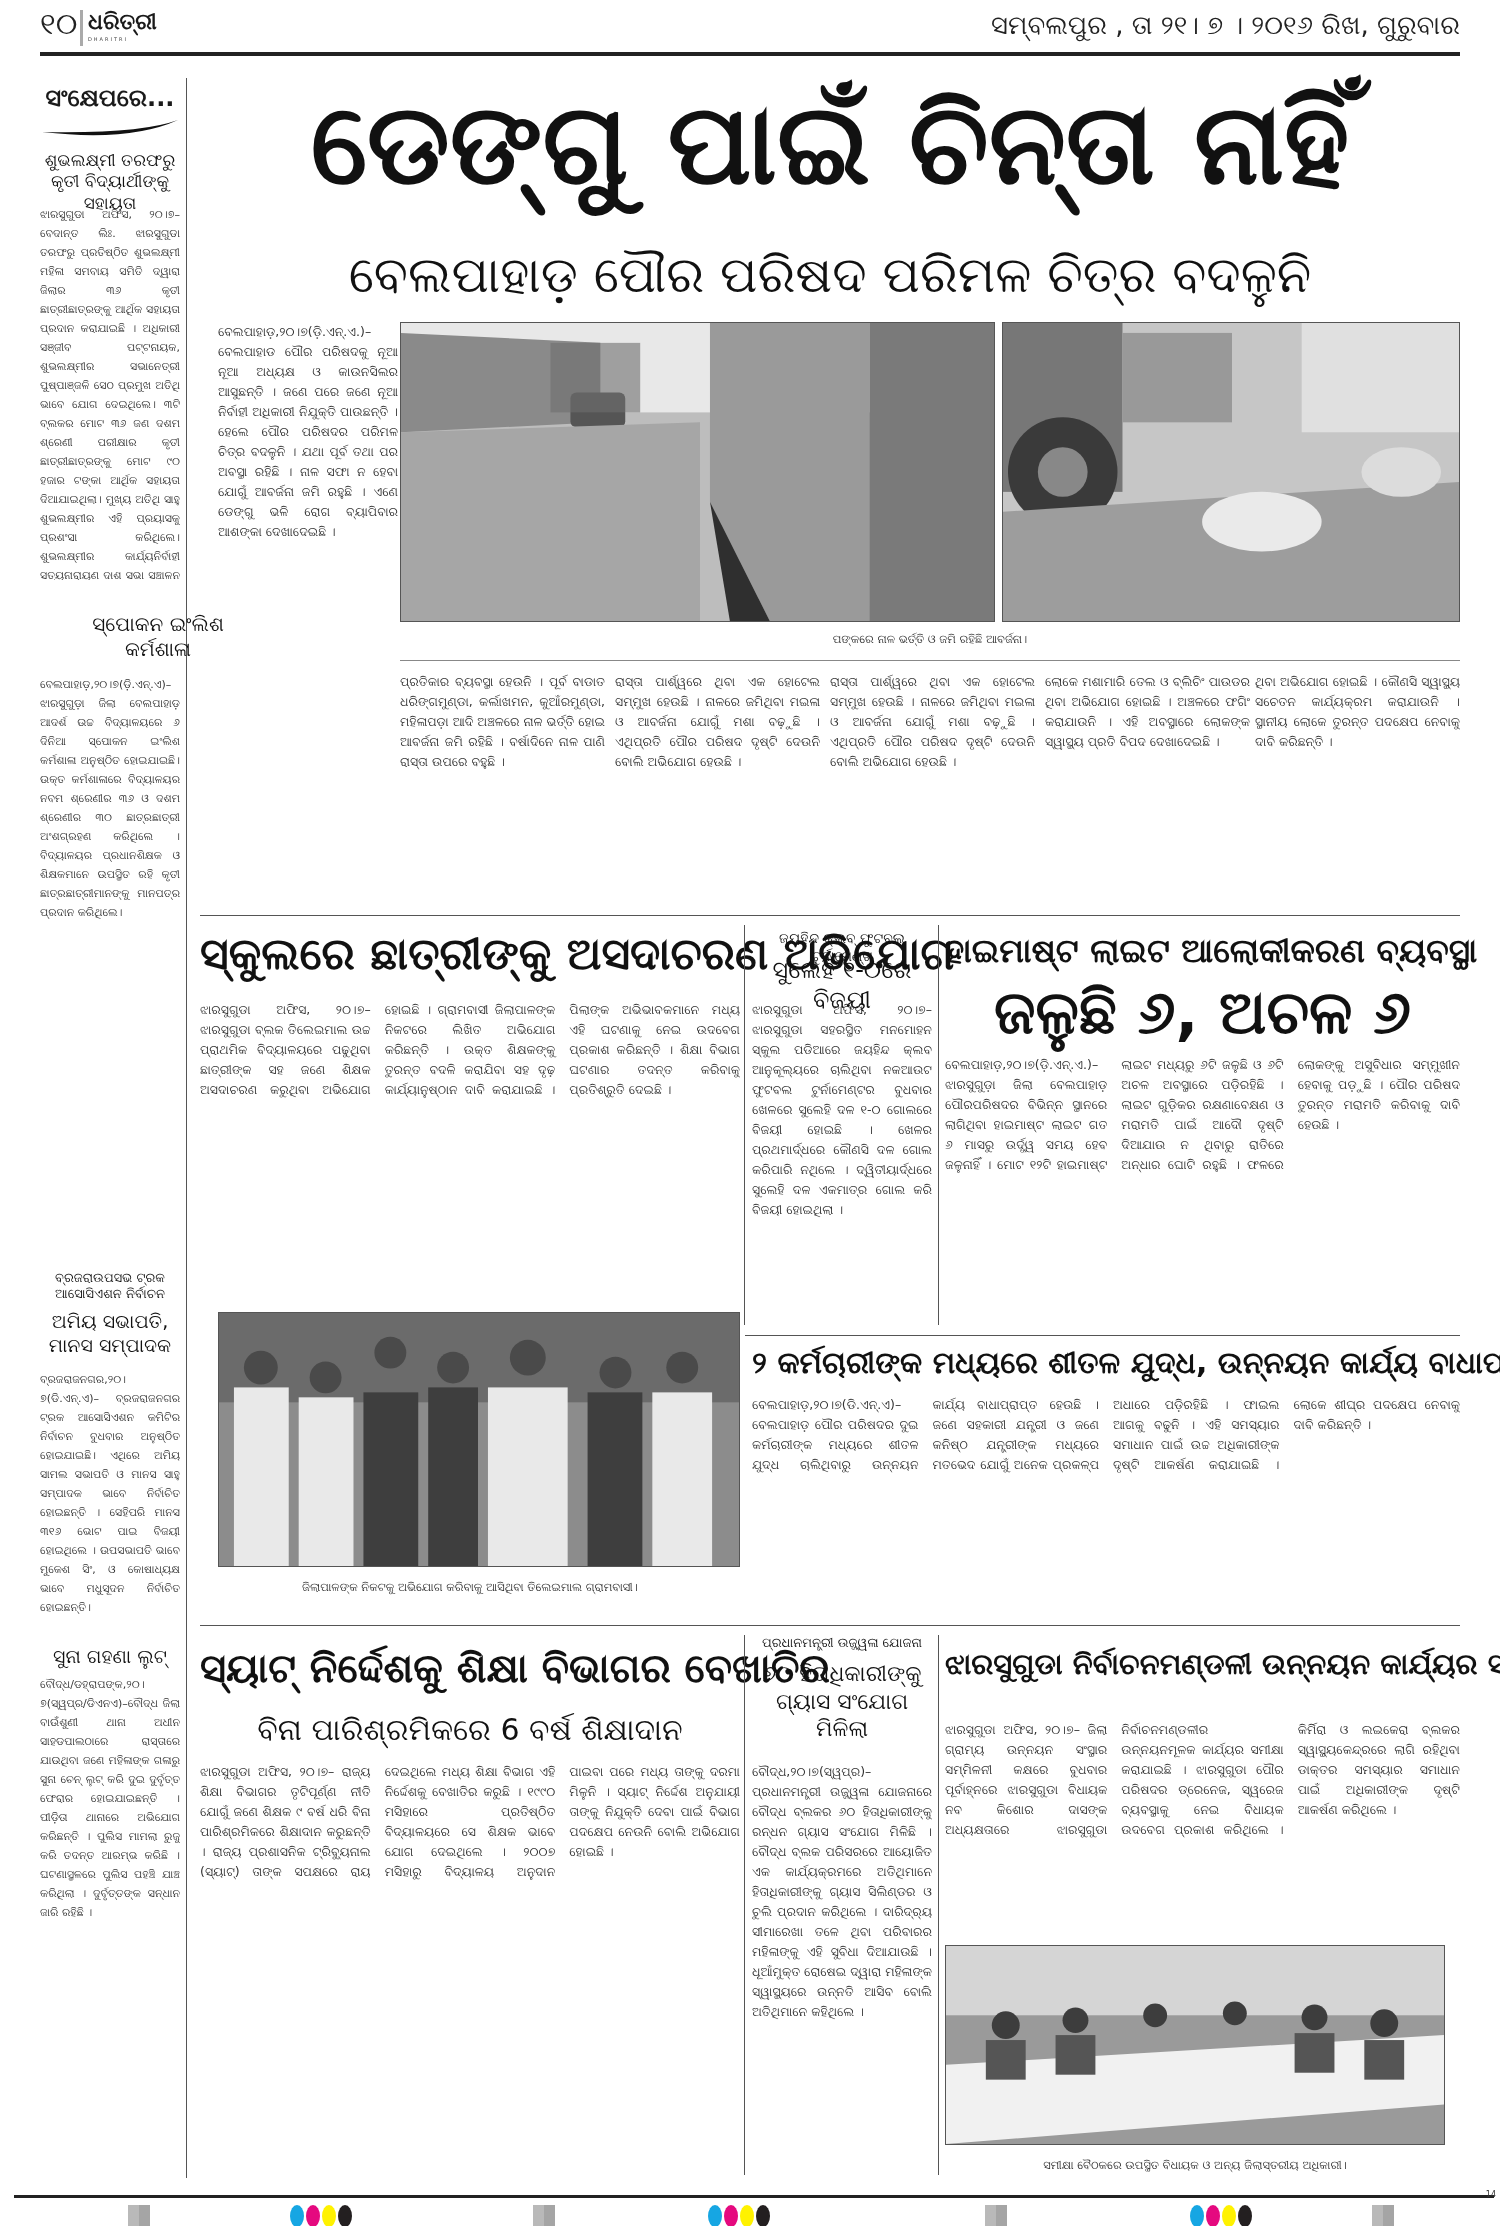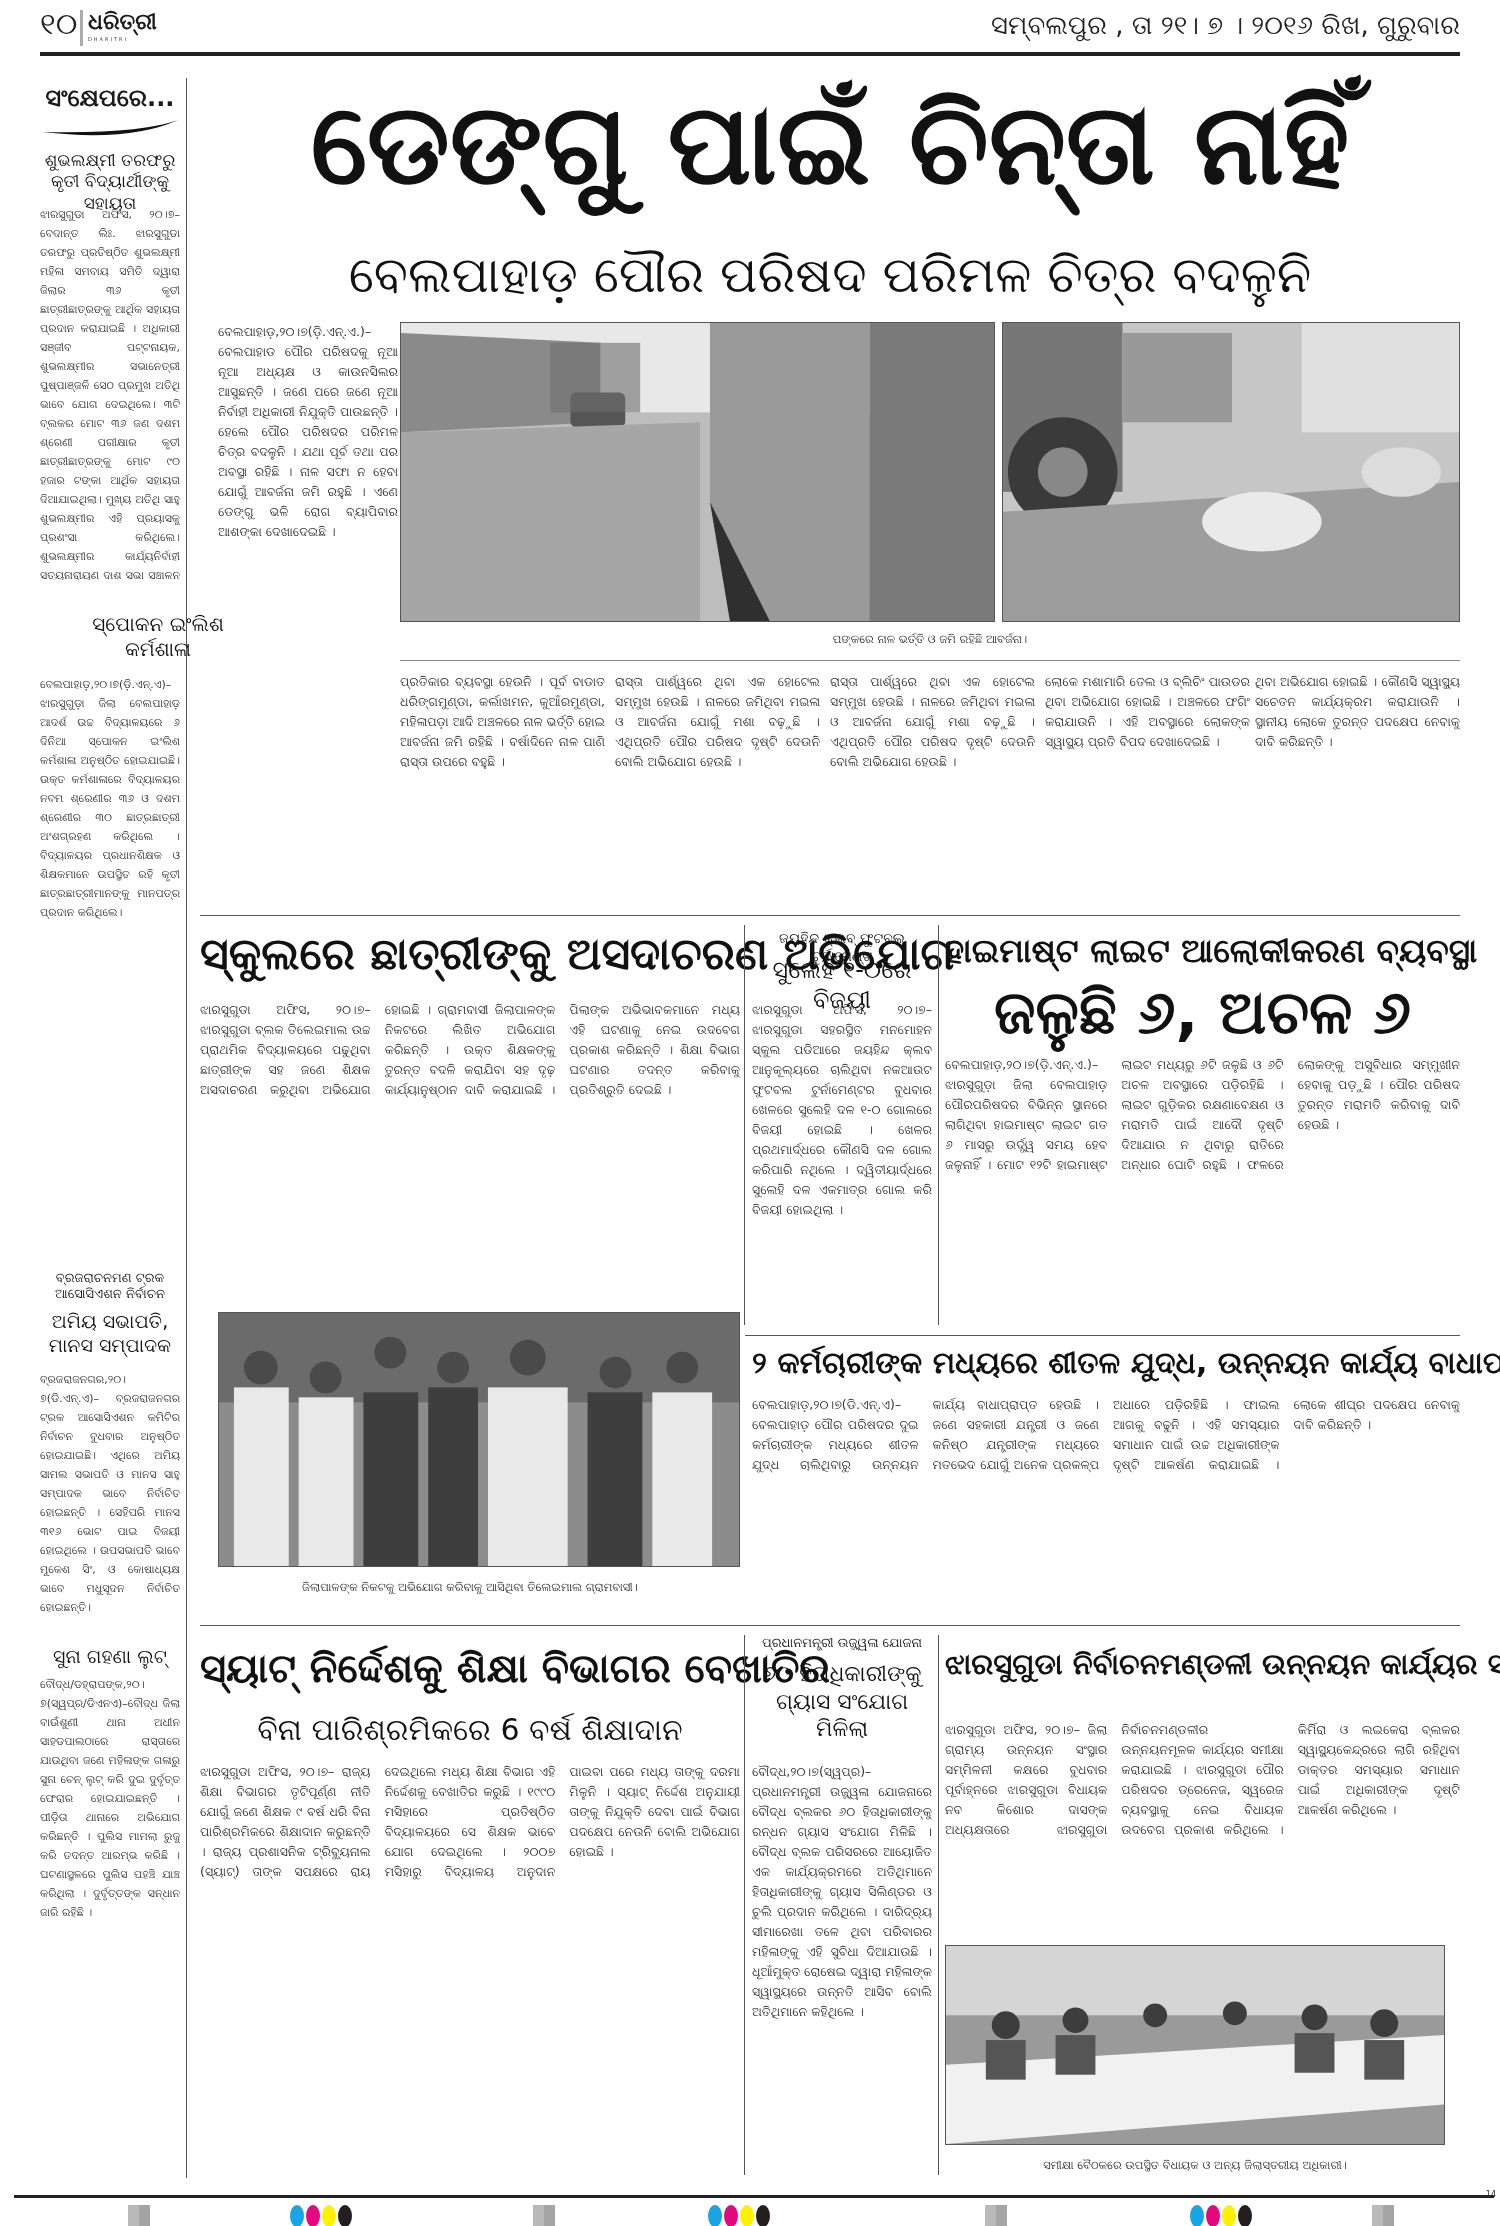--- a/index.html
+++ b/index.html
@@ -56,21 +56,21 @@
 <svg class="abs brief-swoosh" viewBox="0 0 140 20">
   <path d="M2 12 Q90 22 138 0 Q100 14 2 12Z" fill="#111"></path>
 </svg>
 
 <div class="abs side-h" style="left:40px; top:150px; width:140px; font-size:17px;">ଶୁଭଲକ୍ଷ୍ମୀ ତରଫରୁ କୃତୀ ବିଦ୍ୟାର୍ଥୀଙ୍କୁ ସହାୟତା</div>
 <div class="abs body-text" style="left:40px; top:205px; width:140px; height:375px; font-size:11px; line-height:19px;">ଝାରସୁଗୁଡା ଅଫିସ, ୨୦।୭– ବେଦାନ୍ତ ଲିଃ. ଝାରସୁଗୁଡା ତରଫରୁ ପ୍ରତିଷ୍ଠିତ ଶୁଭଲକ୍ଷ୍ମୀ ମହିଳା ସମବାୟ ସମିତି ଦ୍ୱାରା ଜିଲାର ୩୬ କୃତୀ ଛାତ୍ରୀଛାତ୍ରଙ୍କୁ ଆର୍ଥିକ ସହାୟତା ପ୍ରଦାନ କରାଯାଇଛି । ଅଧିକାରୀ ସଞ୍ଜୀବ ପଟ୍ଟନାୟକ, ଶୁଭଲକ୍ଷ୍ମୀର ସଭାନେତ୍ରୀ ପୁଷ୍ପାଞ୍ଜଳି ସେଠ ପ୍ରମୁଖ ଅତିଥି ଭାବେ ଯୋଗ ଦେଇଥିଲେ। ୩ଟି ବ୍ଲକର ମୋଟ ୩୬ ଜଣ ଦଶମ ଶ୍ରେଣୀ ପରୀକ୍ଷାର କୃତୀ ଛାତ୍ରୀଛାତ୍ରଙ୍କୁ ମୋଟ ୯୦ ହଜାର ଟଙ୍କା ଆର୍ଥିକ ସହାୟତା ଦିଆଯାଇଥିଲା। ମୁଖ୍ୟ ଅତିଥି ସାହୁ ଶୁଭଲକ୍ଷ୍ମୀର ଏହି ପ୍ରୟାସକୁ ପ୍ରଶଂସା କରିଥିଲେ। ଶୁଭଲକ୍ଷ୍ମୀର କାର୍ଯ୍ୟନିର୍ବାହୀ ସତ୍ୟନାରାୟଣ ଦାଶ ସଭା ସଞ୍ଚାଳନ କରିଥିଲେ।</div>
 
 <div class="abs side-h" style="left:40px; top:612px; width:140px; font-size:20px;margin-left:48px;">ସ୍ପୋକନ ଇଂଲିଶ କର୍ମଶାଳା</div>
 <div class="abs body-text" style="left:40px; top:675px; width:140px; height:570px; font-size:11px; line-height:19px;">ବେଲପାହାଡ଼,୨୦।୭(ଡ଼ି.ଏନ୍.ଏ)– ଝାରସୁଗୁଡ଼ା ଜିଲା ବେଲପାହାଡ଼ ଆଦର୍ଶ ଉଚ୍ଚ ବିଦ୍ୟାଳୟରେ ୬ ଦିନିଆ ସ୍ପୋକନ ଇଂଲିଶ କର୍ମଶାଳା ଅନୁଷ୍ଠିତ ହୋଇଯାଇଛି। ଉକ୍ତ କର୍ମଶାଳାରେ ବିଦ୍ୟାଳୟର ନବମ ଶ୍ରେଣୀର ୩୬ ଓ ଦଶମ ଶ୍ରେଣୀର ୩୦ ଛାତ୍ରଛାତ୍ରୀ ଅଂଶଗ୍ରହଣ କରିଥିଲେ । ବିଦ୍ୟାଳୟର ପ୍ରଧାନଶିକ୍ଷକ ଓ ଶିକ୍ଷକମାନେ ଉପସ୍ଥିତ ରହି କୃତୀ ଛାତ୍ରଛାତ୍ରୀମାନଙ୍କୁ ମାନପତ୍ର ପ୍ରଦାନ କରିଥିଲେ।</div>
 
-<div class="abs side-h" style="left:40px; top:1270px; width:140px; font-size:13px; font-weight:normal;">ବ୍ରଜରାଚନମଣ ଟ୍ରକ ଆସୋସିଏଶନ ନିର୍ବାଚନ</div>
+<div class="abs side-h" style="left:40px; top:1270px; width:140px; font-size:13px; font-weight:normal;">ବ୍ରଜରାଉପସଭ ଟ୍ରକ ଆସୋସିଏଶନ ନିର୍ବାଚନ</div>
 <div class="abs side-h" style="left:40px; top:1310px; width:140px; font-size:19px;text-align:center;">ଅମିୟ ସଭାପତି, ମାନସ ସମ୍ପାଦକ</div>
 <div class="abs body-text" style="left:40px; top:1370px; width:140px; height:260px; font-size:11px; line-height:19px;">ବ୍ରଜରାଜନଗର,୨୦।୭(ଡି.ଏନ୍.ଏ)– ବ୍ରଜରାଜନଗର ଟ୍ରକ ଆସୋସିଏଶନ କମିଟିର ନିର୍ବାଚନ ବୁଧବାର ଅନୁଷ୍ଠିତ ହୋଇଯାଇଛି। ଏଥିରେ ଅମିୟ ସାମଲ ସଭାପତି ଓ ମାନସ ସାହୁ ସମ୍ପାଦକ ଭାବେ ନିର୍ବାଚିତ ହୋଇଛନ୍ତି । ସେହିପରି ମାନସ ୩୧୬ ଭୋଟ ପାଇ ବିଜୟୀ ହୋଇଥିଲେ । ଉପସଭାପତି ଭାବେ ମୁକେଶ ସିଂ, ଓ କୋଷାଧ୍ୟକ୍ଷ ଭାବେ ମଧୁସୂଦନ ନିର୍ବାଚିତ ହୋଇଛନ୍ତି।</div>
 
 <div class="abs side-h" style="left:40px; top:1645px; width:140px; font-size:19px;">ସୁନା ଗହଣା ଲୁଟ୍</div>
 <div class="abs body-text" style="left:40px; top:1675px; width:140px; height:495px; font-size:11px; line-height:19px;">ବୌଦ୍ଧ/ଡହ୍ରାପଙ୍କ,୨୦।୭(ସ୍ୱପ୍ର/ଡିଏନଏ)–ବୌଦ୍ଧ ଜିଲା ବାଉଁଶୁଣୀ ଥାନା ଅଧୀନ ସାହଡପାଲଠାରେ ରାସ୍ତାରେ ଯାଉଥିବା ଜଣେ ମହିଳାଙ୍କ ଗଳାରୁ ସୁନା ଚେନ୍ ଲୁଟ୍ କରି ଦୁଇ ଦୁର୍ବୃତ୍ତ ଫେରାର ହୋଇଯାଇଛନ୍ତି । ପୀଡ଼ିତା ଥାନାରେ ଅଭିଯୋଗ କରିଛନ୍ତି । ପୁଲିସ ମାମଲା ରୁଜୁ କରି ତଦନ୍ତ ଆରମ୍ଭ କରିଛି । ଘଟଣାସ୍ଥଳରେ ପୁଲିସ ପହଞ୍ଚି ଯାଞ୍ଚ କରିଥିଲା । ଦୁର୍ବୃତ୍ତଙ୍କ ସନ୍ଧାନ ଜାରି ରହିଛି ।</div>
 
 <div class="abs h-mega" style="left:200px; top:88px; width:1260px; font-size:112px; text-align:center;">ଡେଙ୍ଗୁ ପାଇଁ ଚିନ୍ତା ନାହିଁ</div>
 <div class="abs h-sub" style="left:200px; top:250px; width:1260px; font-size:50px; text-align:center;">ବେଲପାହାଡ଼ ପୌର ପରିଷଦ ପରିମଳ ଚିତ୍ର ବଦଳୁନି</div>
 
 <div class="abs body-text" style="left:218px; top:322px; width:180px; height:345px;">ବେଲପାହାଡ଼,୨୦।୭(ଡ଼ି.ଏନ୍.ଏ.)– ବେଲପାହାଡ ପୌର ପରିଷଦକୁ ନୂଆ ନୂଆ ଅଧ୍ୟକ୍ଷ ଓ କାଉନସିଲର ଆସୁଛନ୍ତି । ଜଣେ ପରେ ଜଣେ ନୂଆ ନିର୍ବାହୀ ଅଧିକାରୀ ନିଯୁକ୍ତି ପାଉଛନ୍ତି । ହେଲେ ପୌର ପରିଷଦର ପରିମଳ ଚିତ୍ର ବଦଳୁନି । ଯଥା ପୂର୍ବ ତଥା ପର ଅବସ୍ଥା ରହିଛି । ନାଳ ସଫା ନ ହେବା ଯୋଗୁଁ ଆବର୍ଜନା ଜମି ରହୁଛି । ଏଣେ ଡେଙ୍ଗୁ ଭଳି ରୋଗ ବ୍ୟାପିବାର ଆଶଙ୍କା ଦେଖାଦେଇଛି ।</div>

